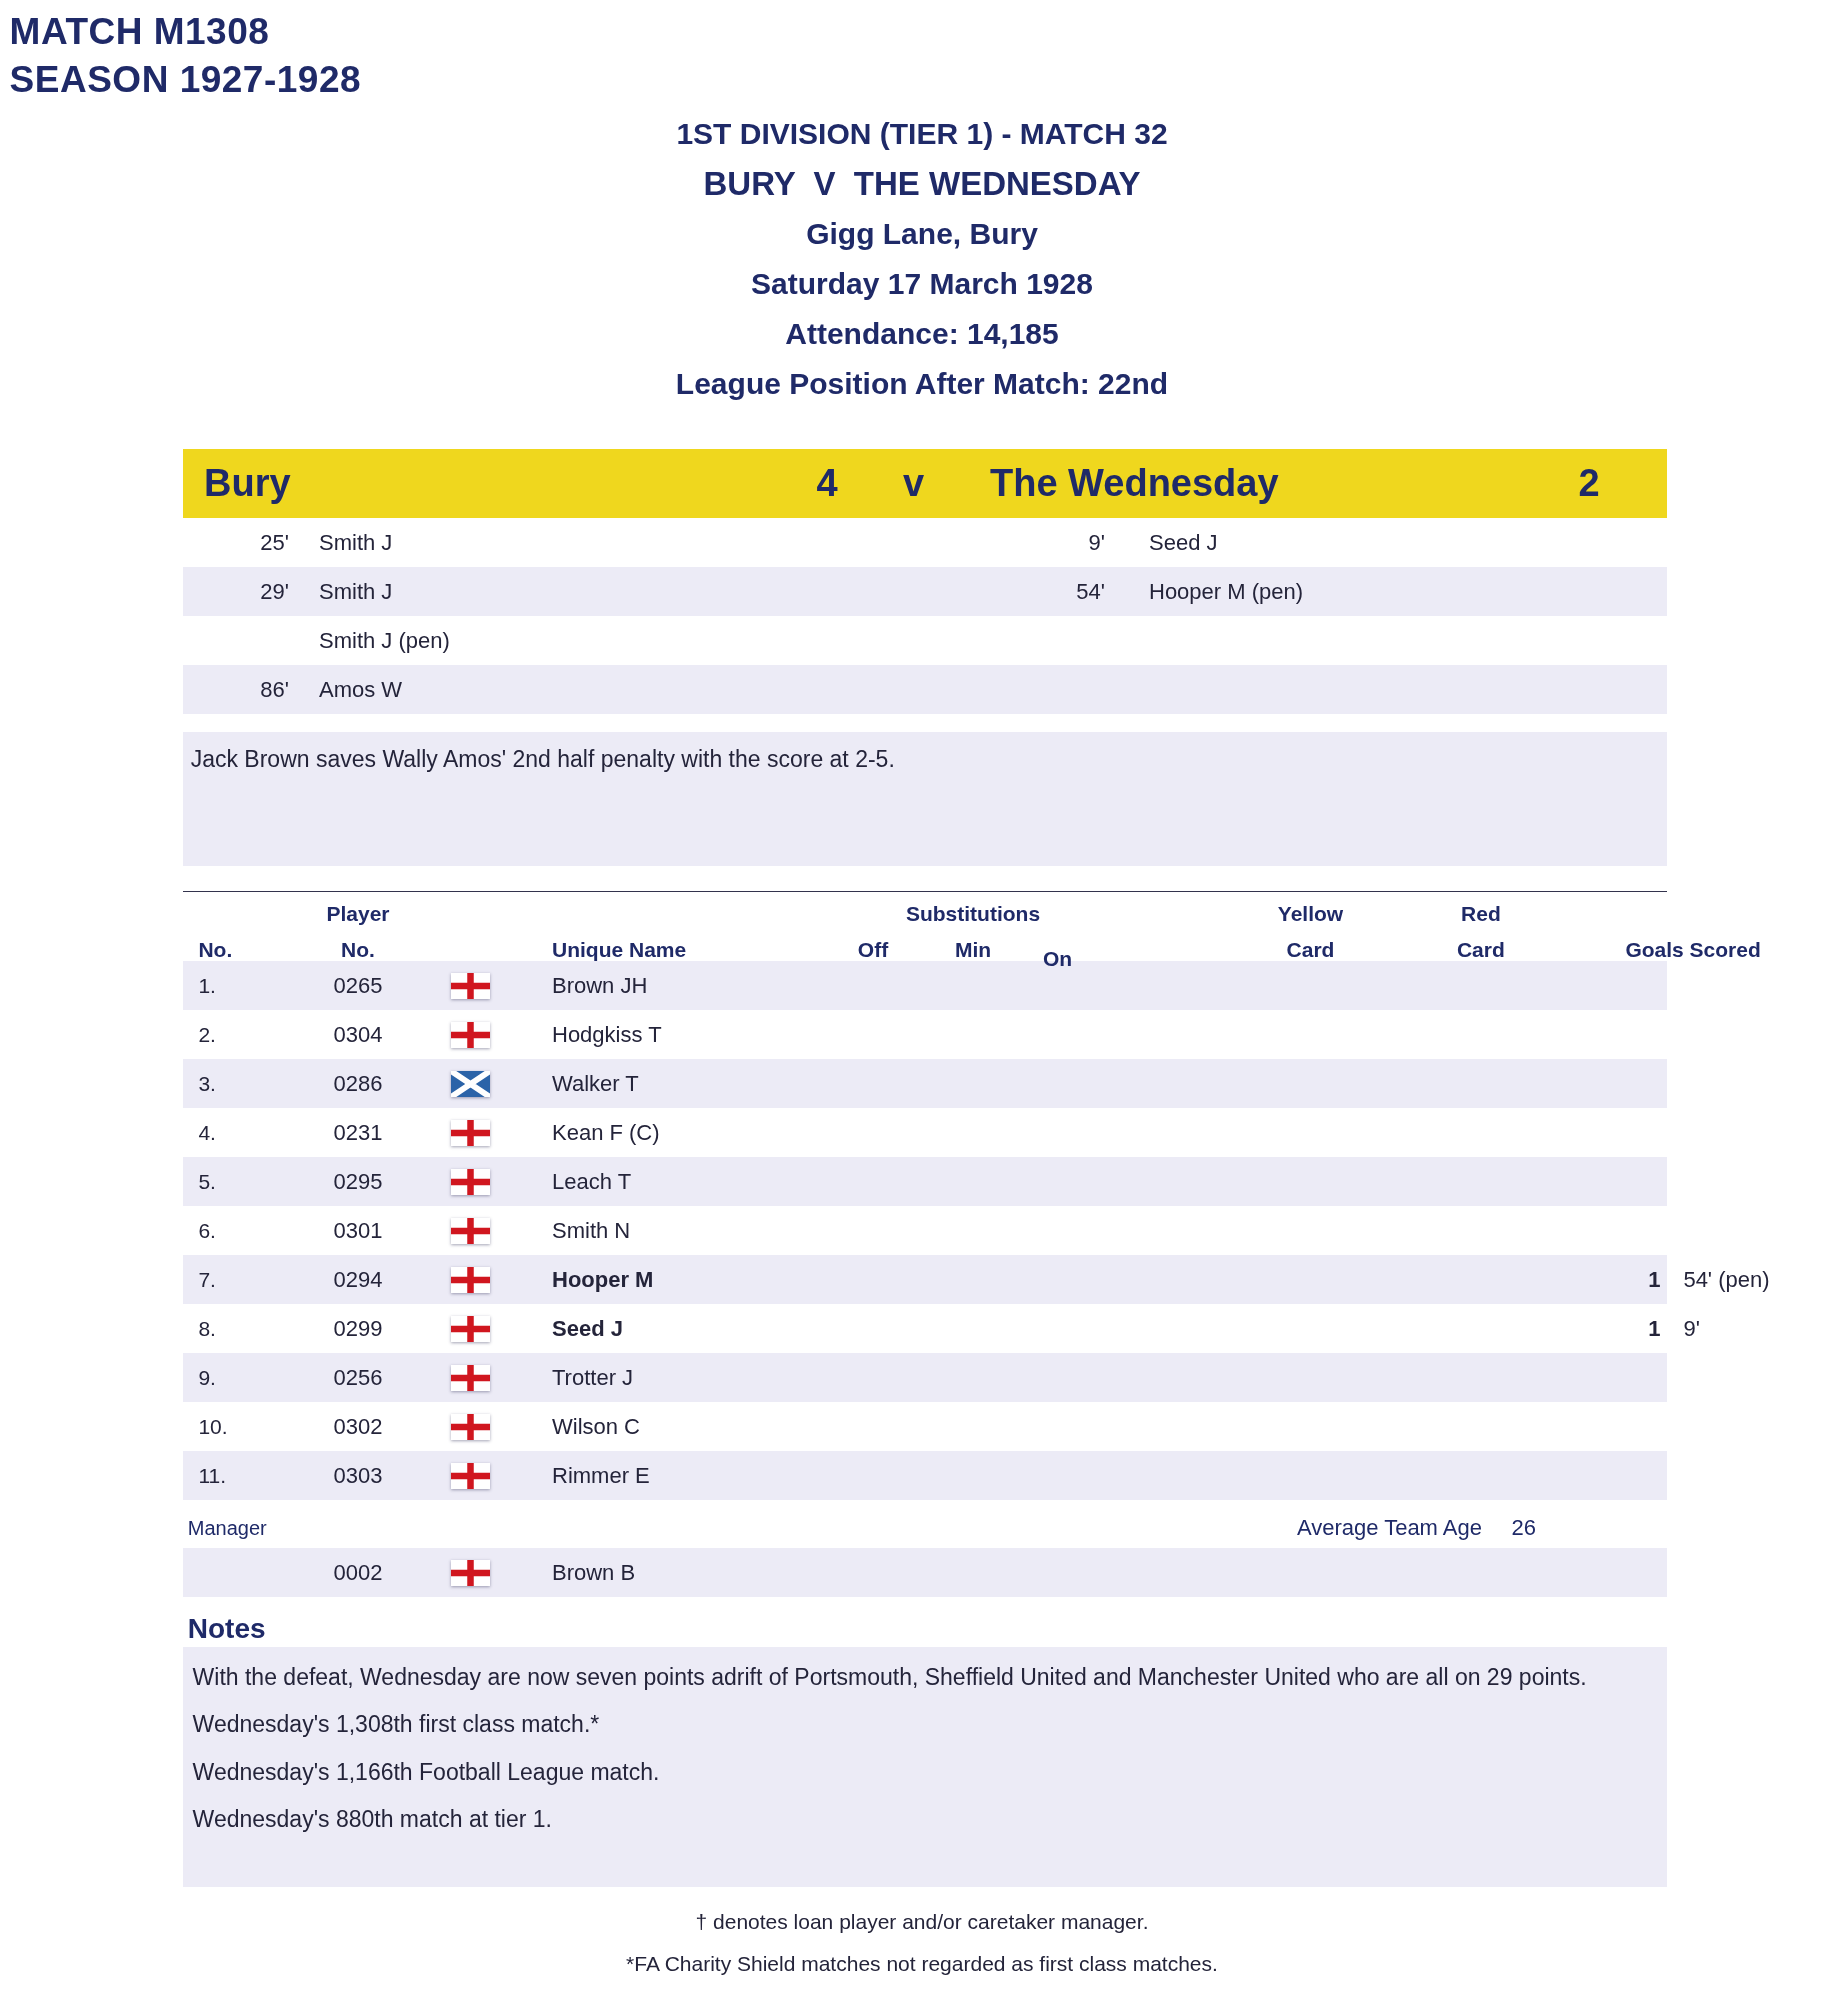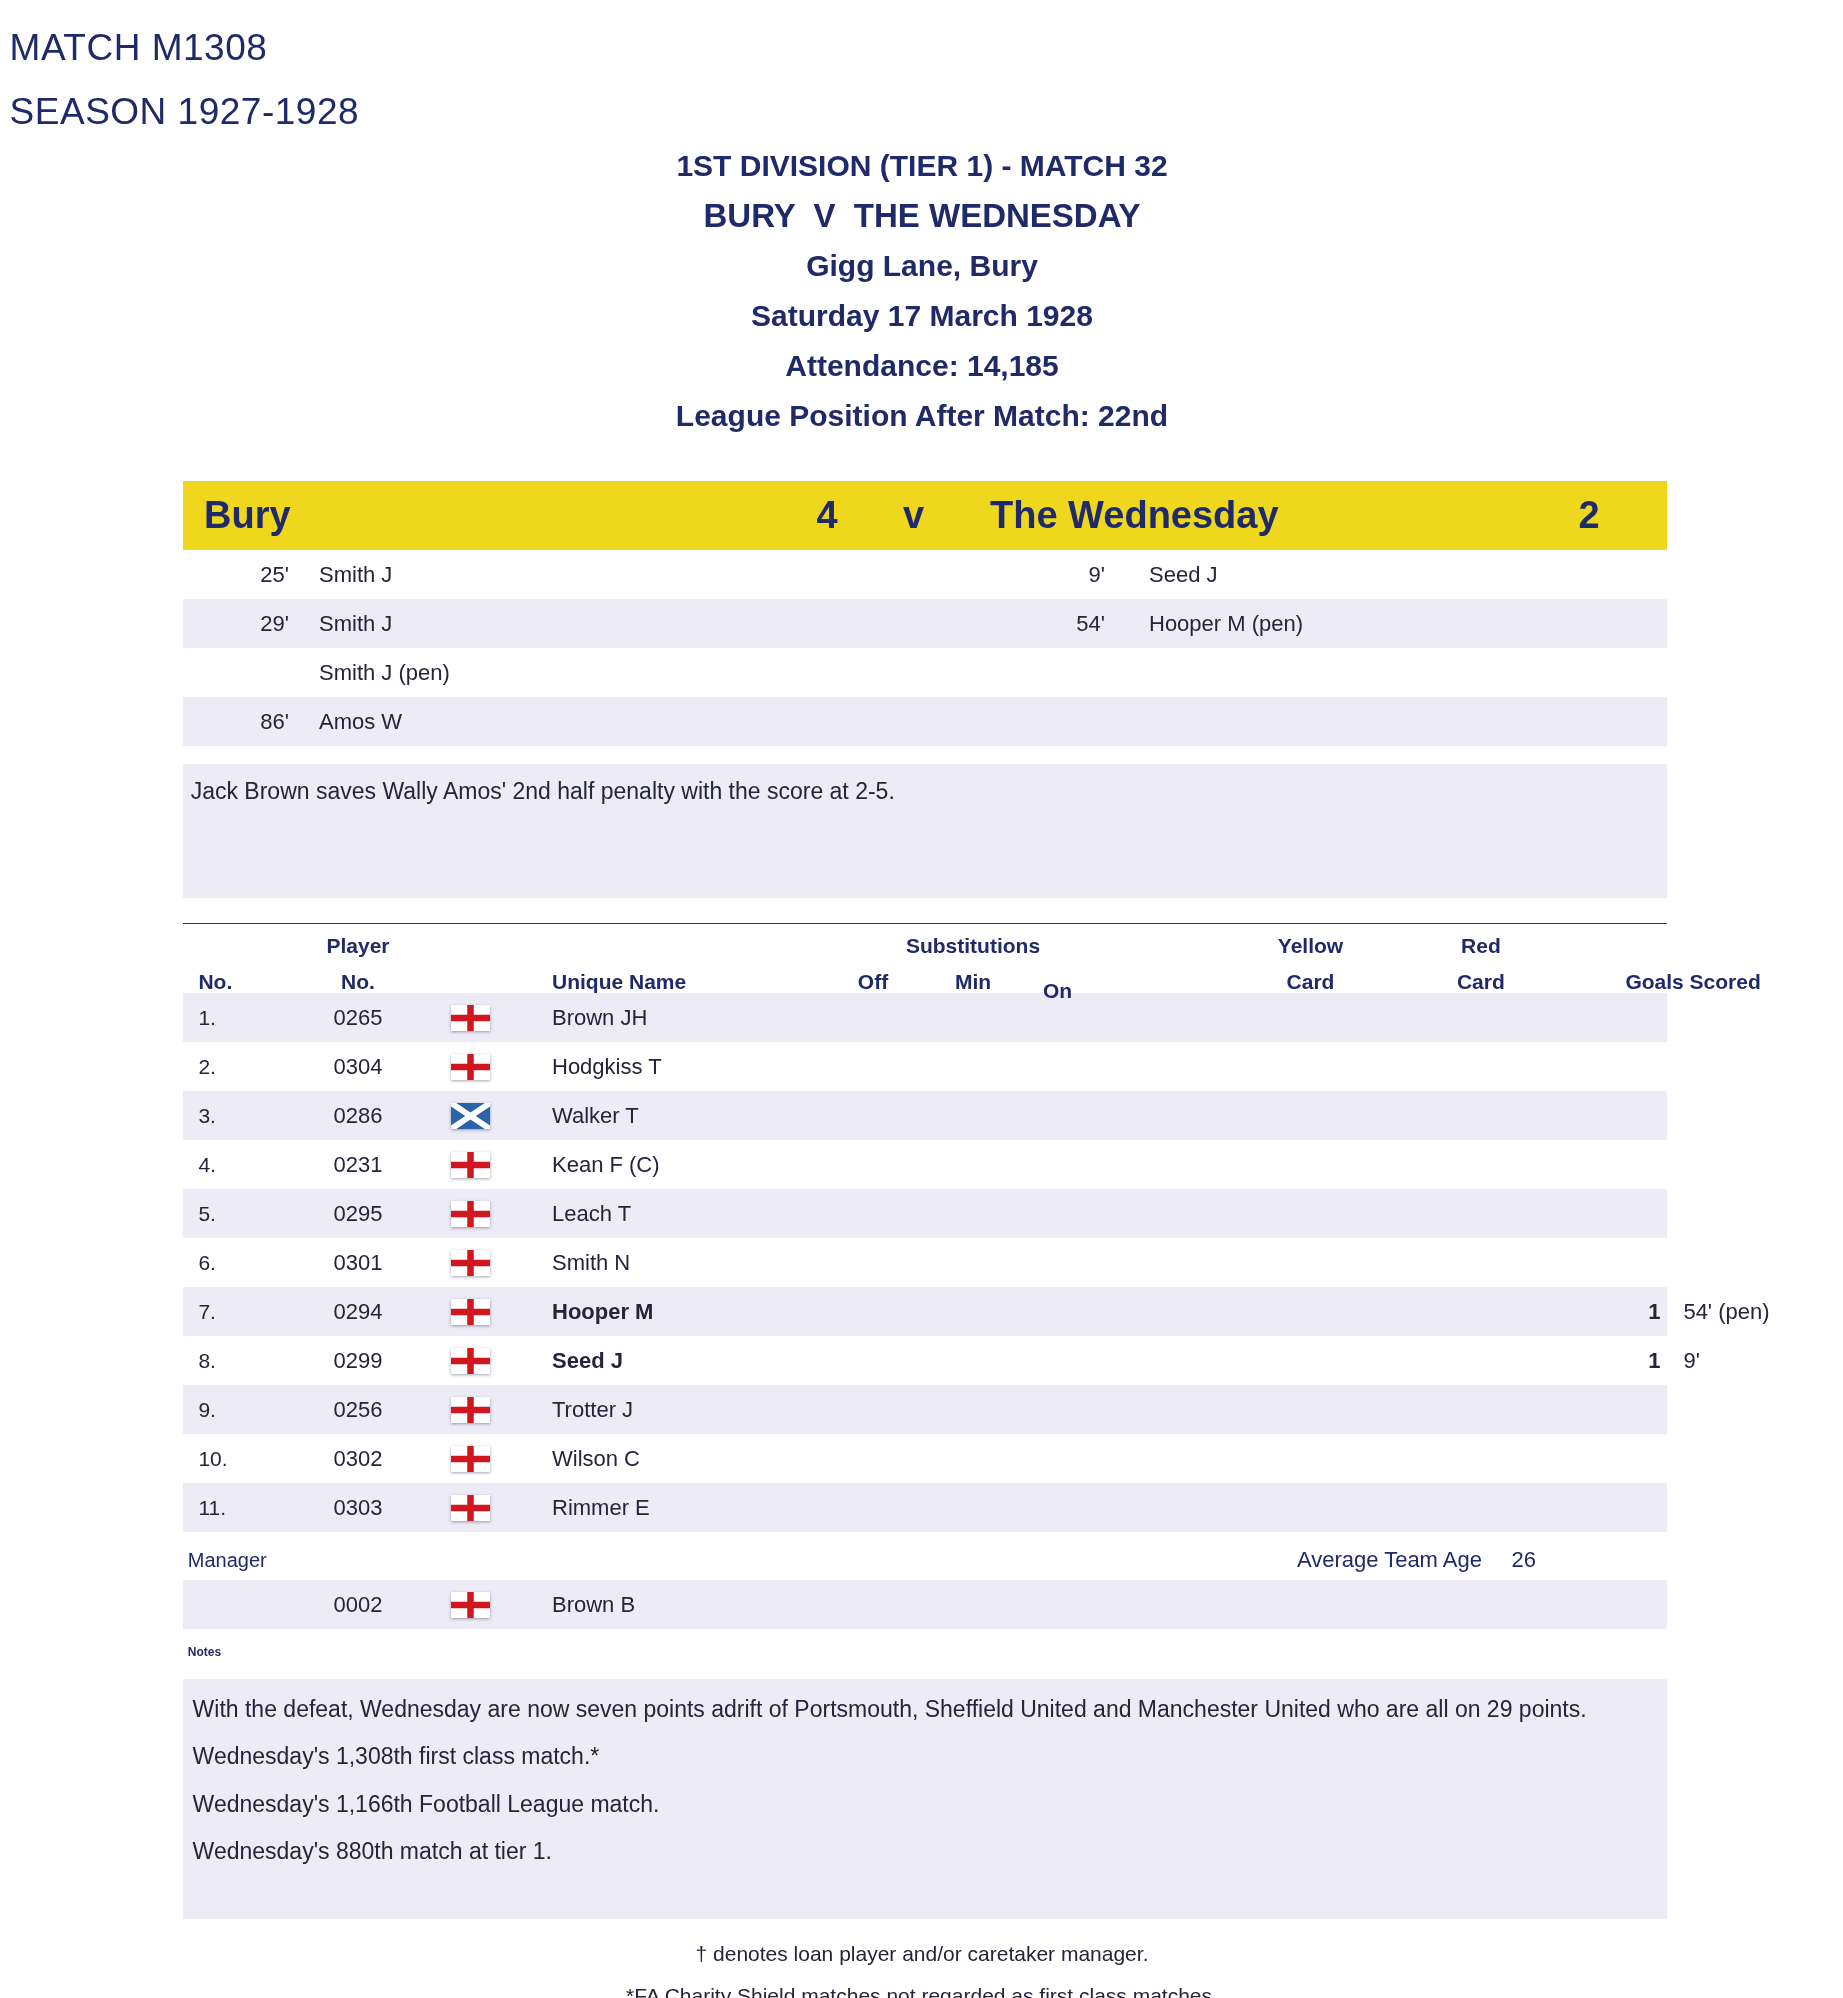--- a/index.html
+++ b/index.html
@@ -15,25 +15,24 @@
     min-height:1998px;
     font-family:"Liberation Sans", sans-serif;
     color:var(--text);
     position:relative;
     overflow:hidden;
   }
   
   .top-left{padding:7.7px 0 0 9.6px;}
   .top-left div{
     color:var(--navy);
-    font-weight:normal;
+    font-weight:bold;
     font-size:37px;
     line-height:48px;
     letter-spacing:0.5px;
-    margin-top:16px;
   }
   
   .center-head{
     margin-top:5.8px;
     text-align:center;
     color:var(--navy);
     font-weight:bold;
     font-size:30px;
     line-height:50px;
   }
@@ -134,21 +133,21 @@
   }
   .mgr-label{padding-left:4.8px;}
   .avg-wrap{margin-left:auto;margin-right:131px;display:flex;align-items:center;font-size:22px;}
   .avg-val{width:54px;text-align:right;}
   .mgr-row-holder{margin-top:5.8px;}
   .notes-label{
     margin-top:15.4px;
     padding-left:4.8px;
     color:var(--navy);
     font-weight:bold;
-    font-size:12px;
+    font-size:28px;
     height:25px;
   }
   .notes-box{
     margin-top:9.6px;
     min-height:240px;
     background:var(--stripe);
     padding:13.4px 9.6px;
     font-size:23px;
     line-height:32px;
   }

